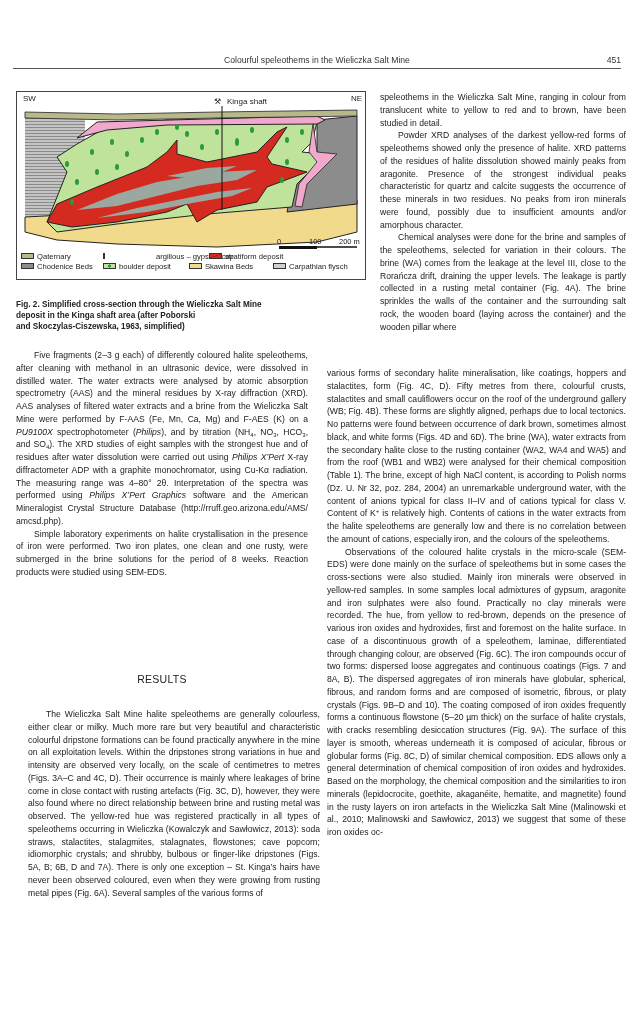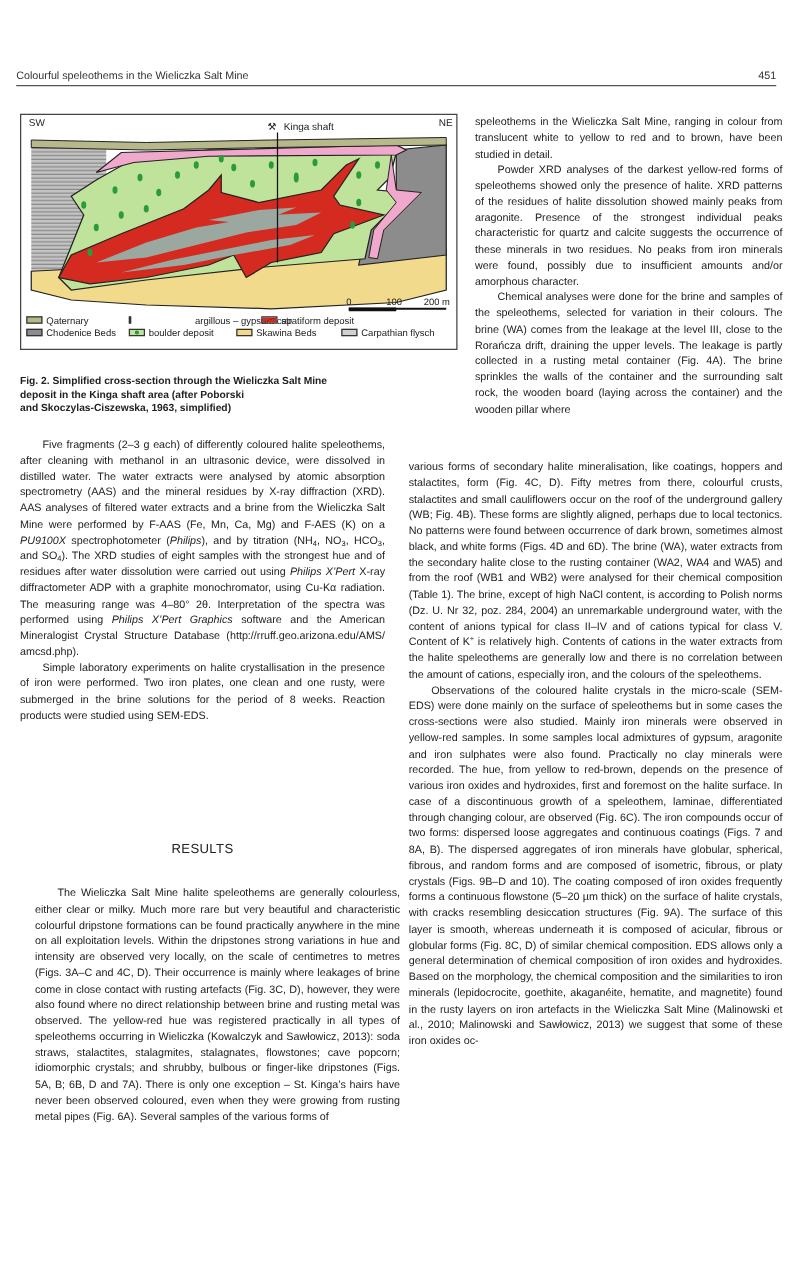--- a/index.html
+++ b/index.html
@@ -3,21 +3,21 @@
 <meta charset="utf-8">
 <style>
   * { margin: 0; padding: 0; box-sizing: border-box; }
   html, body { width: 637px; height: 1024px; background: #ffffff; overflow: hidden; }
   body { font-family: "Liberation Sans", sans-serif; color: #222; position: relative; }
 
   .running-header {
     position: absolute; left: 13px; top: 55px; width: 608px; height: 14px;
     font-size: 8.6px; color: #333;
   }
-  .running-header .title { position: absolute; left: 0; right: 0; text-align: left; top: 0; }
+  .running-header .title { position: absolute; left: 0; right: 0; text-align: center; top: 0; }
   .running-header .page { position: absolute; right: 0; top: 0; }
   .header-rule { position: absolute; left: 13px; top: 68px; width: 608px; height: 1px; background: #555; }
 
   .figure-box {
     position: absolute; left: 16px; top: 91px; width: 350px; height: 189px;
     border: 1px solid #444; background: #fff;
   }
   .figure-box svg { position: absolute; left: 0; top: 0; }
   .fig-label { position: absolute; font-size: 8px; color: #222; }
   .legend { position: absolute; left: 4px; top: 159px; width: 344px; font-size: 7.6px; color: #222; }

